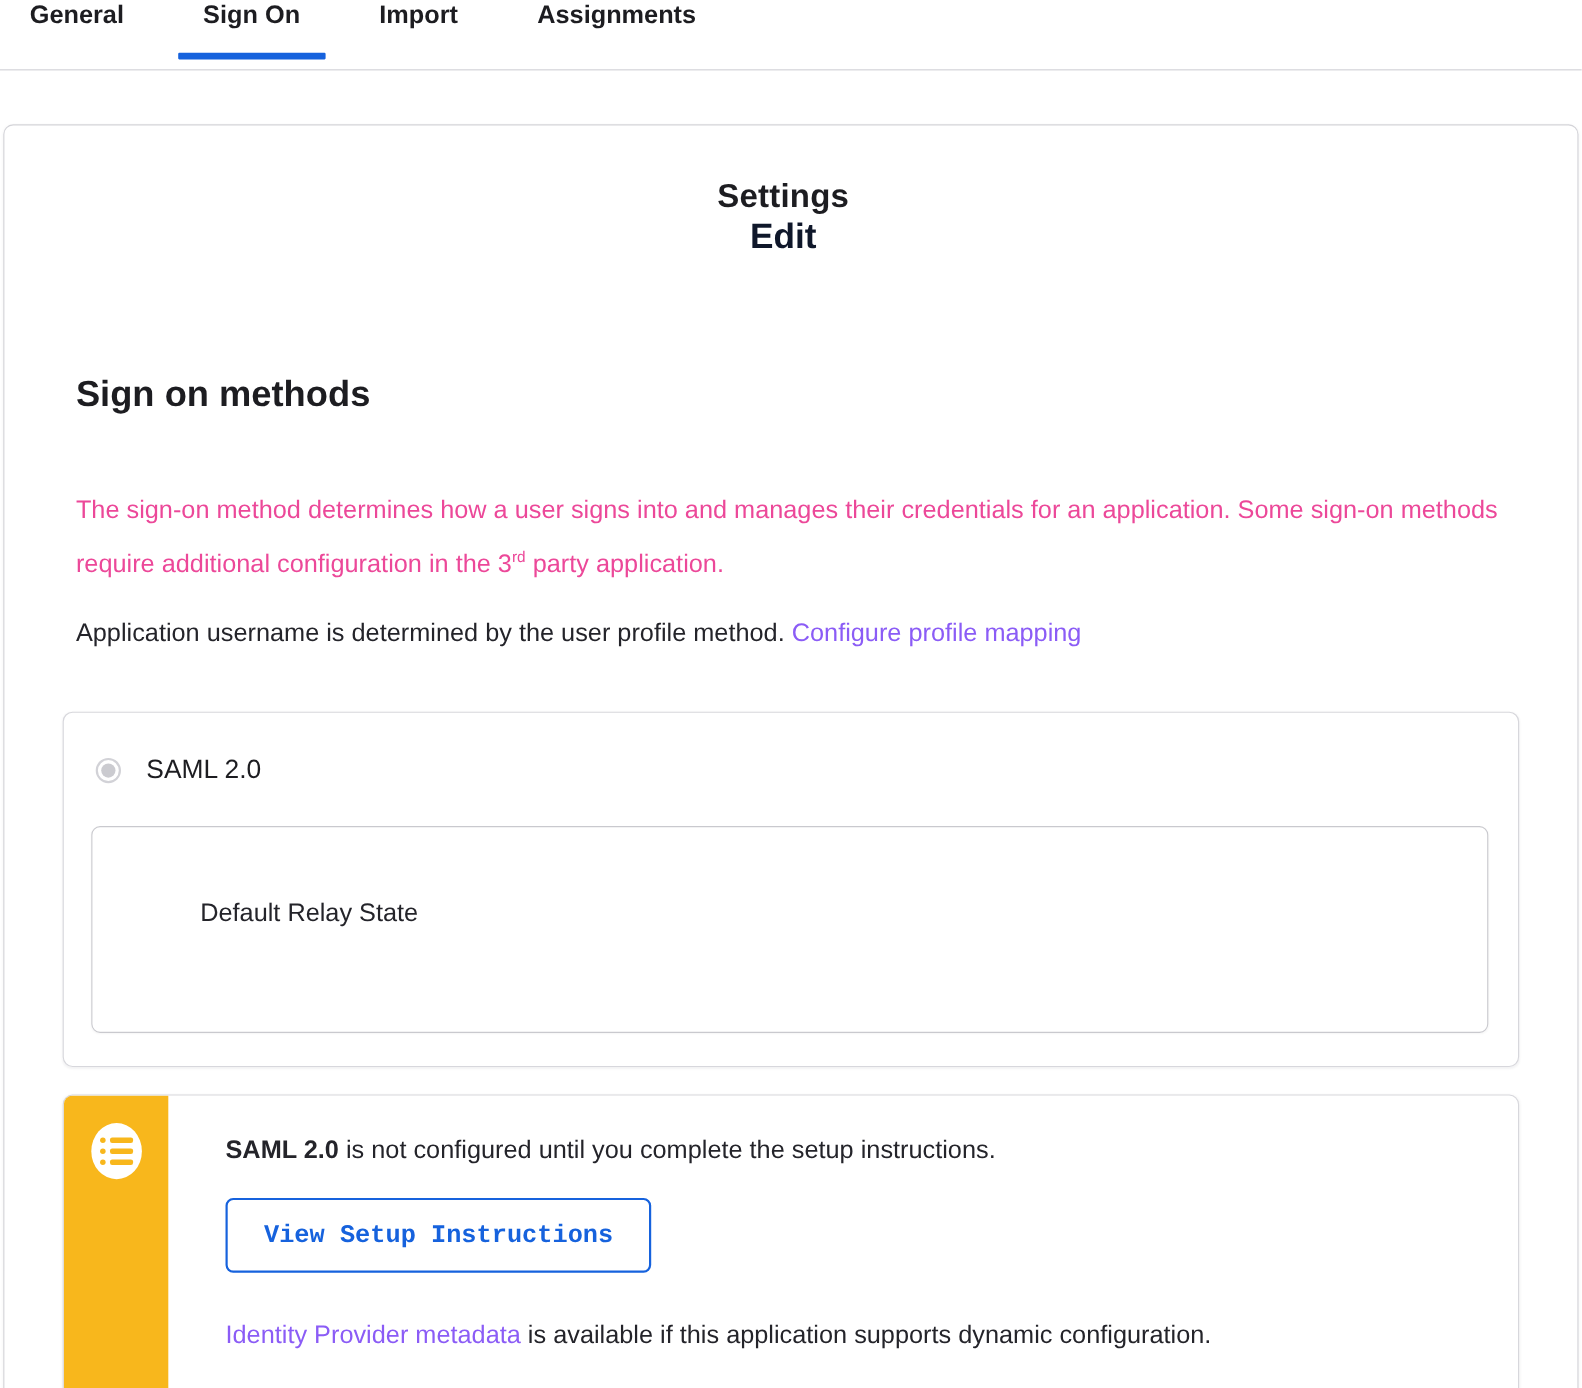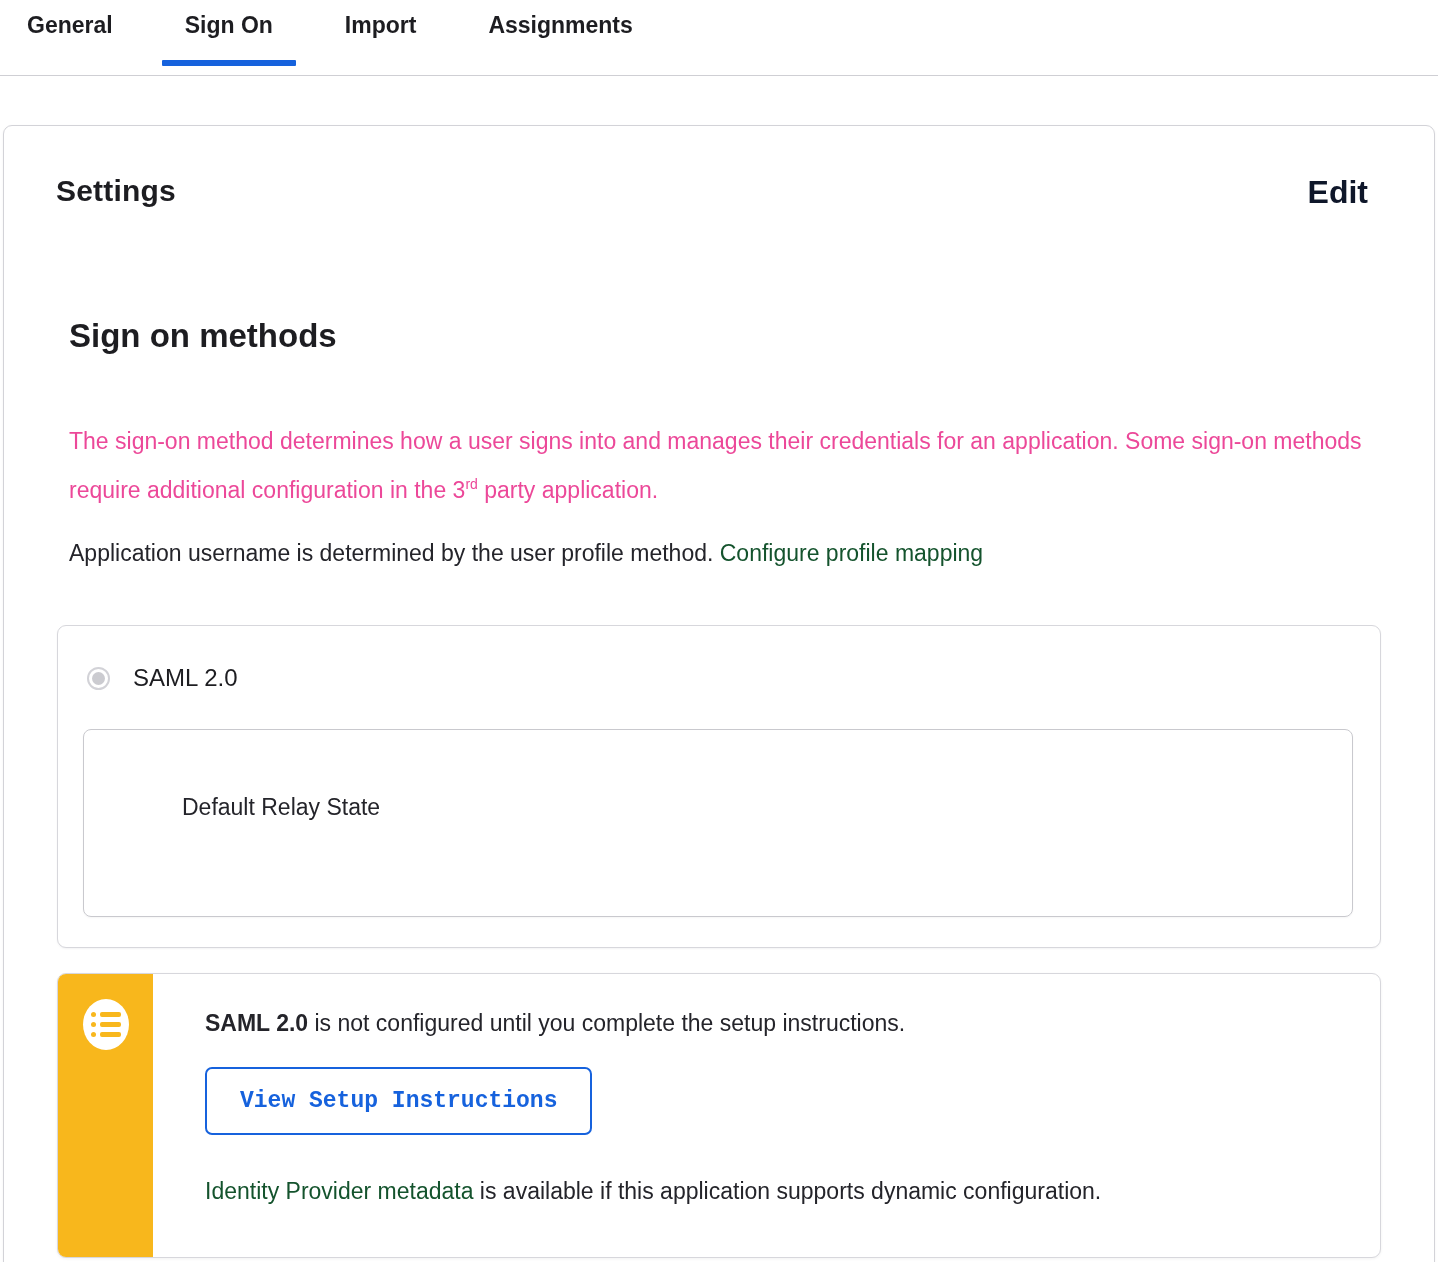--- a/index.html
+++ b/index.html
@@ -7,22 +7,22 @@
     width: 1438px; height: 1262px;
     overflow: hidden;
     background: #ffffff;
     font-family: "Liberation Sans", "DejaVu Sans", sans-serif;
     color: #1d1d21;
   }
 
   
   .tabbar {
     display: flex;
-    align-items: center;
-    height: 76px;
+    align-items: flex-start;
+    height: 64px;
     border-bottom: 1px solid #cfcfd4;
     padding-left: 4px;
   }
   .tab {
     position: relative;
     padding: 0 23px 24px 23px;
     margin-right: 26px;
     font-size: 23px;
     font-weight: 700;
     color: #1d1d21;
@@ -45,21 +45,22 @@
     border: 1px solid #d3d3d8;
     border-radius: 9px;
     background: #ffffff;
     box-shadow: 0 1px 3px rgba(29,29,33,0.05);
     padding: 48px 66px 80px 52px;
   }
 
   .card-header {
     display: flex;
     justify-content: space-between;
-    align-items: flex-start;
+    align-items: center;
+    flex-direction: column;
   }
   .card-title {
     font-size: 30px;
     font-weight: 700;
     letter-spacing: 0.2px;
   }
   .edit-link {
     font-size: 32px;
     font-weight: 700;
     color: #0f172a;
@@ -86,21 +87,21 @@
     vertical-align: super;
     line-height: 0;
   }
   .para-2 {
     margin-top: 23px;
     font-size: 23px;
     line-height: 30px;
     color: #24242a;
   }
   .text-link {
-    color: #14532d;
+    color: #8b5cf6;
     text-decoration: none;
     cursor: pointer;
   }
 
   
   .method-box {
     margin-top: 57px;
     margin-left: -12px;   
     margin-right: -13px;
     border: 1px solid #d7d7dc;

